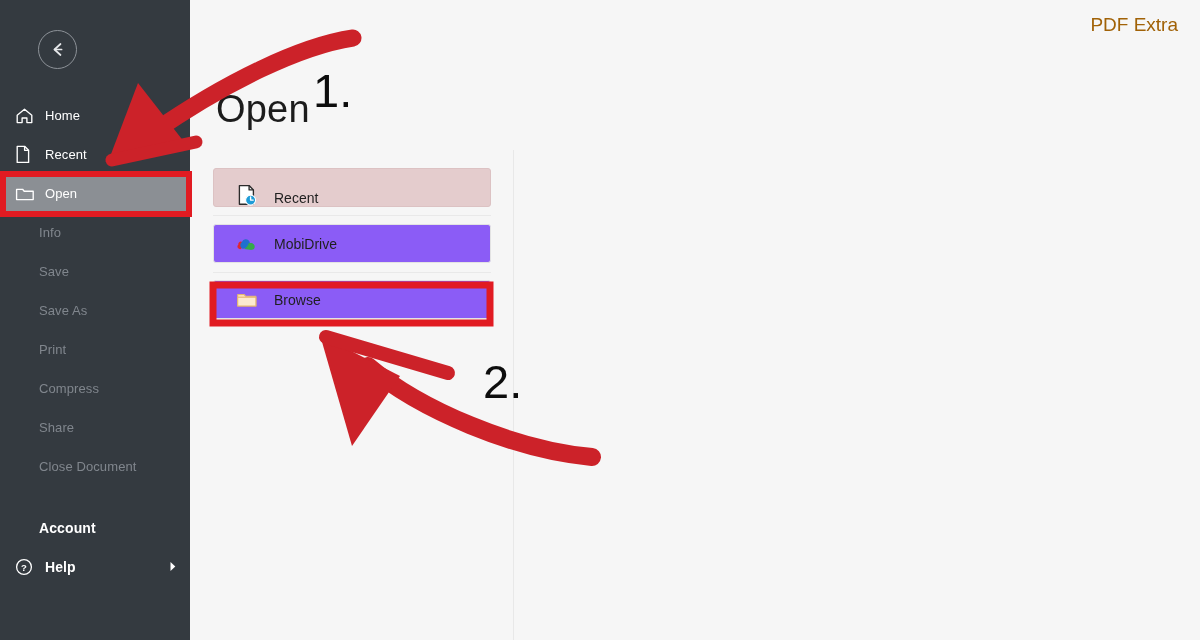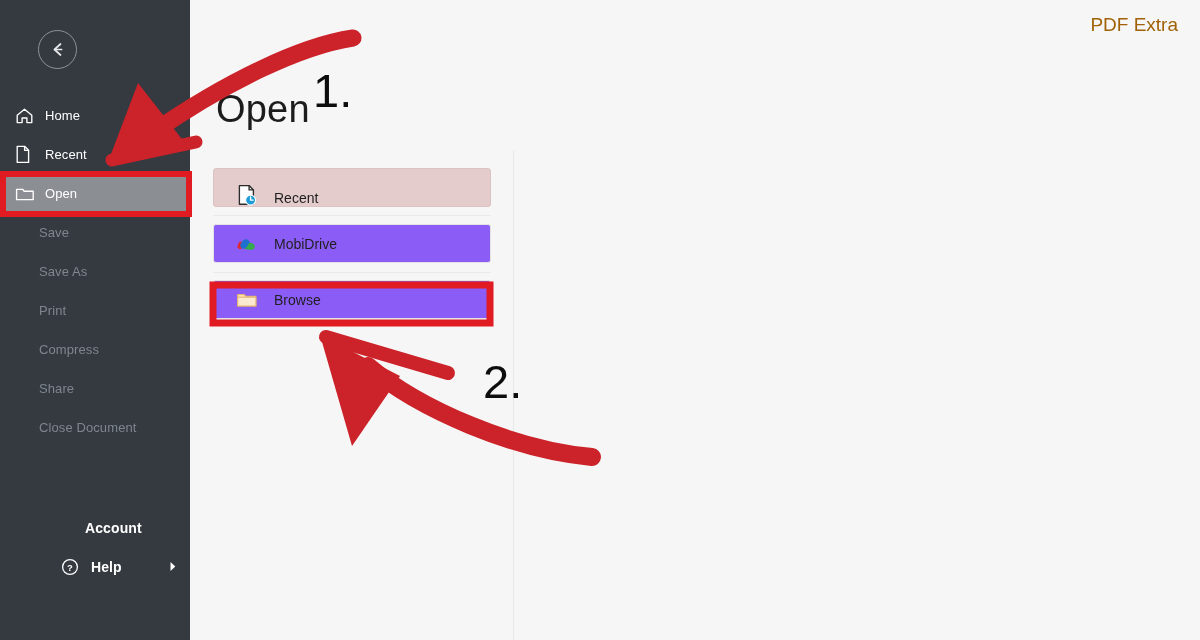--- a/index.html
+++ b/index.html
@@ -68,21 +68,20 @@
     background: #8b8f94;
     color: #ffffff;
   }
   .nav-item .lbl { line-height: 1; }
 
   .nav-bottom {
     position: absolute;
     left: 0;
     top: 508px;
     width: 190px;
-    padding-left: 46px;
   }
   .nav-bottom .nav-item { font-weight: bold; font-size: 14px; }
 
   .help-chevron {
     position: absolute;
     right: 13px;
     top: 50%;
     transform: translateY(-50%);
   }
 
@@ -229,20 +228,23 @@
     <div class="nav-item active">
       <span class="ico">
         <svg width="20" height="17" viewBox="0 0 20 17">
           <path d="M1.6 4.3 H7.6 L9.2 6.2 H18.2 V14.6 H1.6 Z" fill="none" stroke="#ffffff" stroke-width="1.35" stroke-linejoin="round"></path>
         </svg>
       </span>
       <span class="lbl">Open</span>
     </div>
 
     <div class="nav-item no-icon dim">
+      <span class="lbl">Info</span>
+    </div>
+    <div class="nav-item no-icon dim">
       <span class="lbl">Save</span>
     </div>
     <div class="nav-item no-icon dim">
       <span class="lbl">Save As</span>
     </div>
     <div class="nav-item no-icon dim">
       <span class="lbl">Print</span>
     </div>
     <div class="nav-item no-icon dim">
       <span class="lbl">Compress</span>

